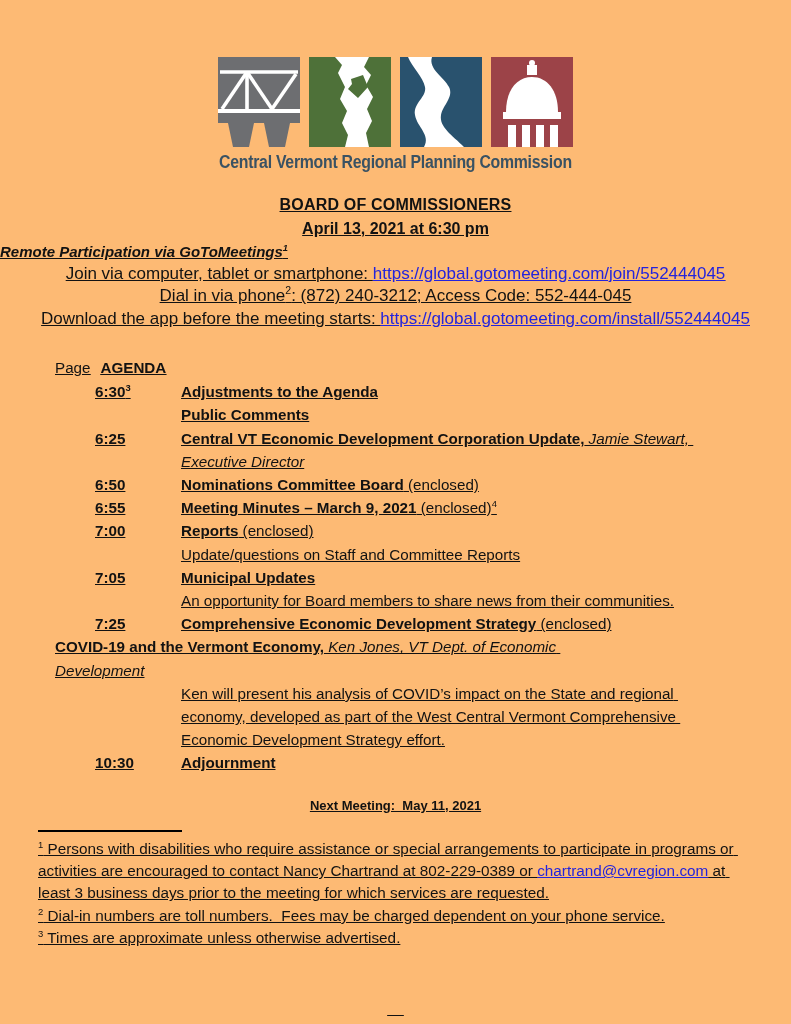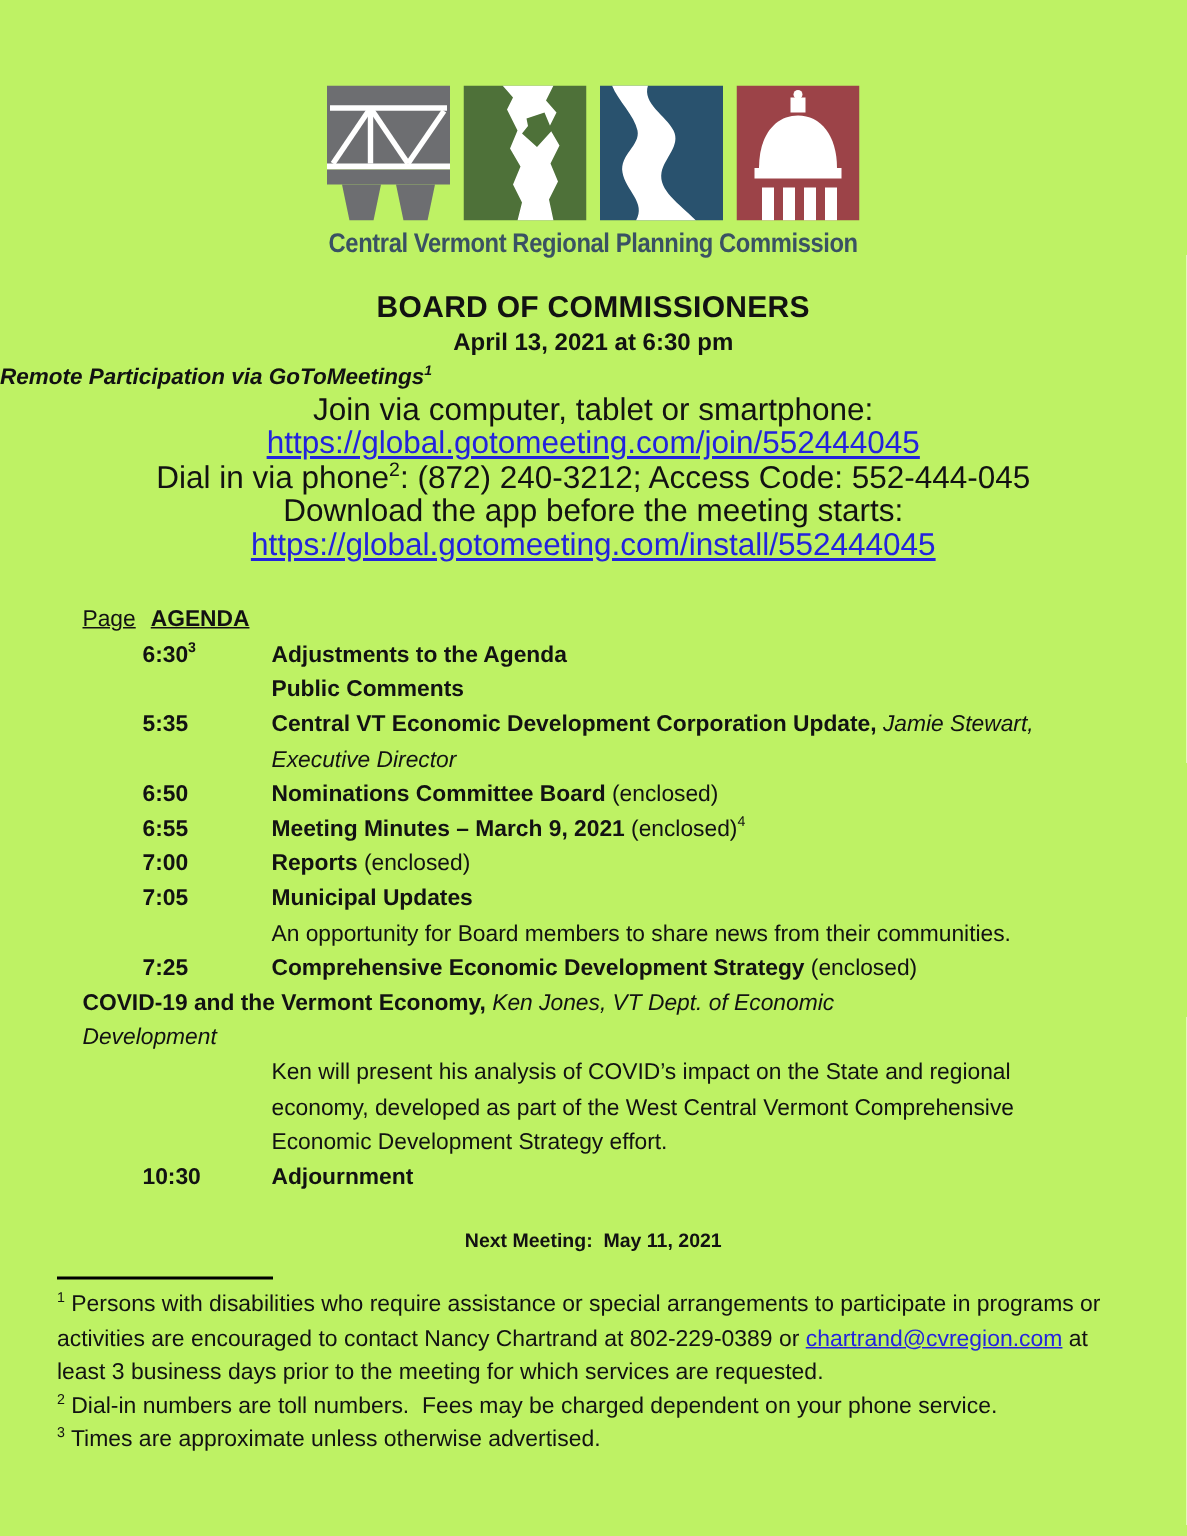--- a/index.html
+++ b/index.html
@@ -1,29 +1,29 @@
 <!DOCTYPE html>
 <html><head>
 <meta charset="utf-8">
 <style>
   html,body {margin:0; padding:0; background:#ffffff;}
   body {font-family:"Liberation Sans", sans-serif; color:#121212;}
-  .page {width:791px; height:1024px; margin:0 auto; background:#bef264; position:relative; overflow:hidden;}
+  .page {width:791px; height:1024px; margin:0 auto; background:#fdba74; position:relative; overflow:hidden;text-decoration:underline;}
 
   
   .logo-row {display:flex; justify-content:center; gap:9px; padding-top:57px;}
   .panel {width:82px; height:90px; display:block;}
   .tagline {text-align:center; margin-top:5px; font-weight:bold; font-size:18px; color:#3a5263; letter-spacing:-0.3px; line-height:20px;}
   .tagline-inner {display:inline-block; transform:scaleX(0.88); transform-origin:center;}
 
   
-  .doc-title {margin-top:21px; text-align:center; font-size:20px; font-weight:bold; line-height:24px; letter-spacing:0.2px;}
+  .doc-title {margin-top:21px; text-align:center; font-size:16px; font-weight:bold; line-height:24px; letter-spacing:0.2px;}
   .doc-date {text-align:center; font-size:16px; font-weight:bold; line-height:24px;}
   .doc-remote {text-align:left; font-size:15px; font-weight:bold; font-style:italic; line-height:22px;}
-  .info-line {text-align:center; font-size:21px; line-height:22.4px; white-space:pre-wrap;}
+  .info-line {text-align:center; font-size:17px; line-height:22.4px; white-space:pre-wrap;}
   .link {color:#2323dd; text-decoration:underline; cursor:pointer;}
 
   sup {font-size:0.62em; vertical-align:super; line-height:0;}
 
   
   .agenda {margin-left:55px; margin-top:26px; font-size:15.2px;}
   .agenda-head {display:flex; line-height:23px; margin-bottom:1px;}
   .page-label {text-decoration:underline;}
   .agenda-label {font-weight:bold; text-decoration:underline; margin-left:10px;}
   .arow {display:flex; line-height:23.2px;}
@@ -103,34 +103,38 @@
 
     <div class="arow">
       <span class="atime"><span>6:30</span><sup>3</sup></span>
       <div class="atext"><span class="b">Adjustments to the Agenda</span></div>
     </div>
     <div class="arow">
       <span class="atime"></span>
       <div class="atext"><span class="b">Public Comments</span></div>
     </div>
     <div class="arow">
-      <span class="atime">5:35</span>
+      <span class="atime">6:25</span>
       <div class="atext"><span class="b">Central VT Economic Development Corporation Update,</span><span class="i"> Jamie Stewart, Executive Director</span></div>
     </div>
     <div class="arow">
       <span class="atime">6:50</span>
       <div class="atext"><span class="b">Nominations Committee Board</span><span> (enclosed)</span></div>
     </div>
     <div class="arow">
       <span class="atime">6:55</span>
       <div class="atext"><span class="b">Meeting Minutes – March 9, 2021</span><span> (enclosed)</span><sup>4</sup></div>
     </div>
     <div class="arow">
       <span class="atime">7:00</span>
       <div class="atext"><span class="b">Reports</span><span> (enclosed)</span></div>
+    </div>
+    <div class="arow">
+      <span class="atime"></span>
+      <div class="atext"><span>Update/questions on Staff and Committee Reports</span></div>
     </div>
     <div class="arow">
       <span class="atime">7:05</span>
       <div class="atext"><span class="b">Municipal Updates</span></div>
     </div>
     <div class="arow">
       <span class="atime"></span>
       <div class="atext"><span>An opportunity for Board members to share news from their communities.</span></div>
     </div>
     <div class="arow">

